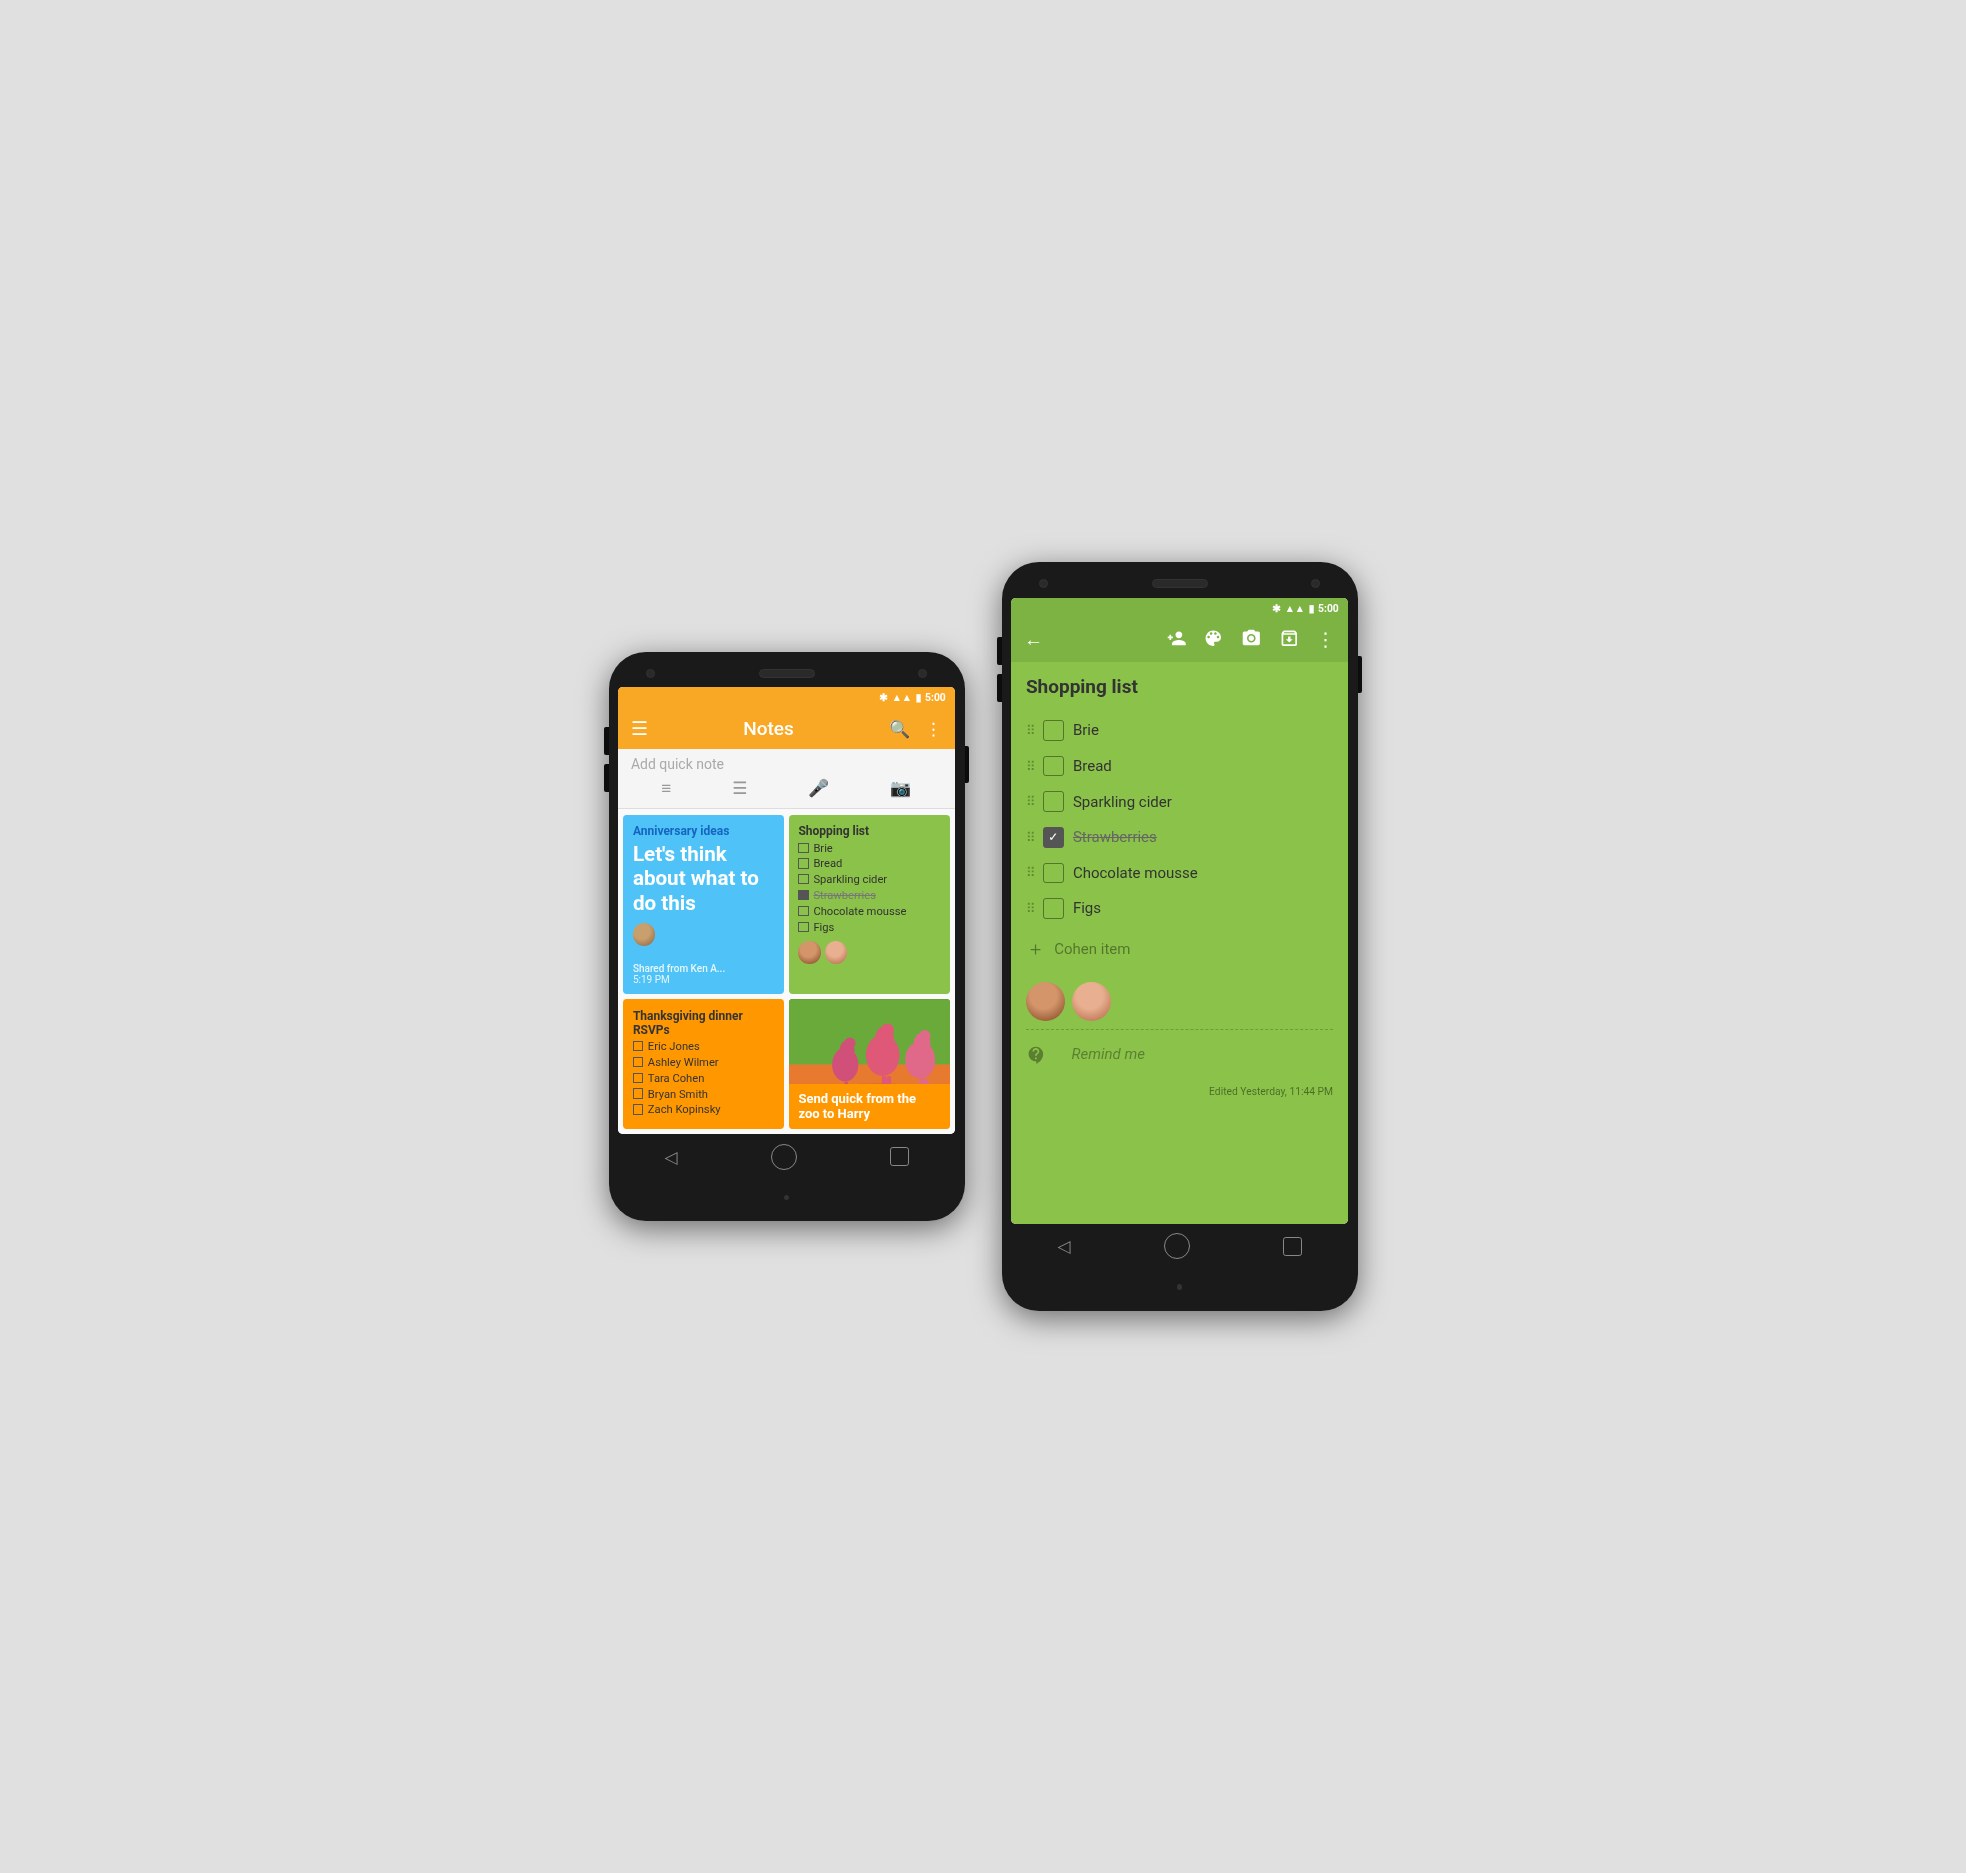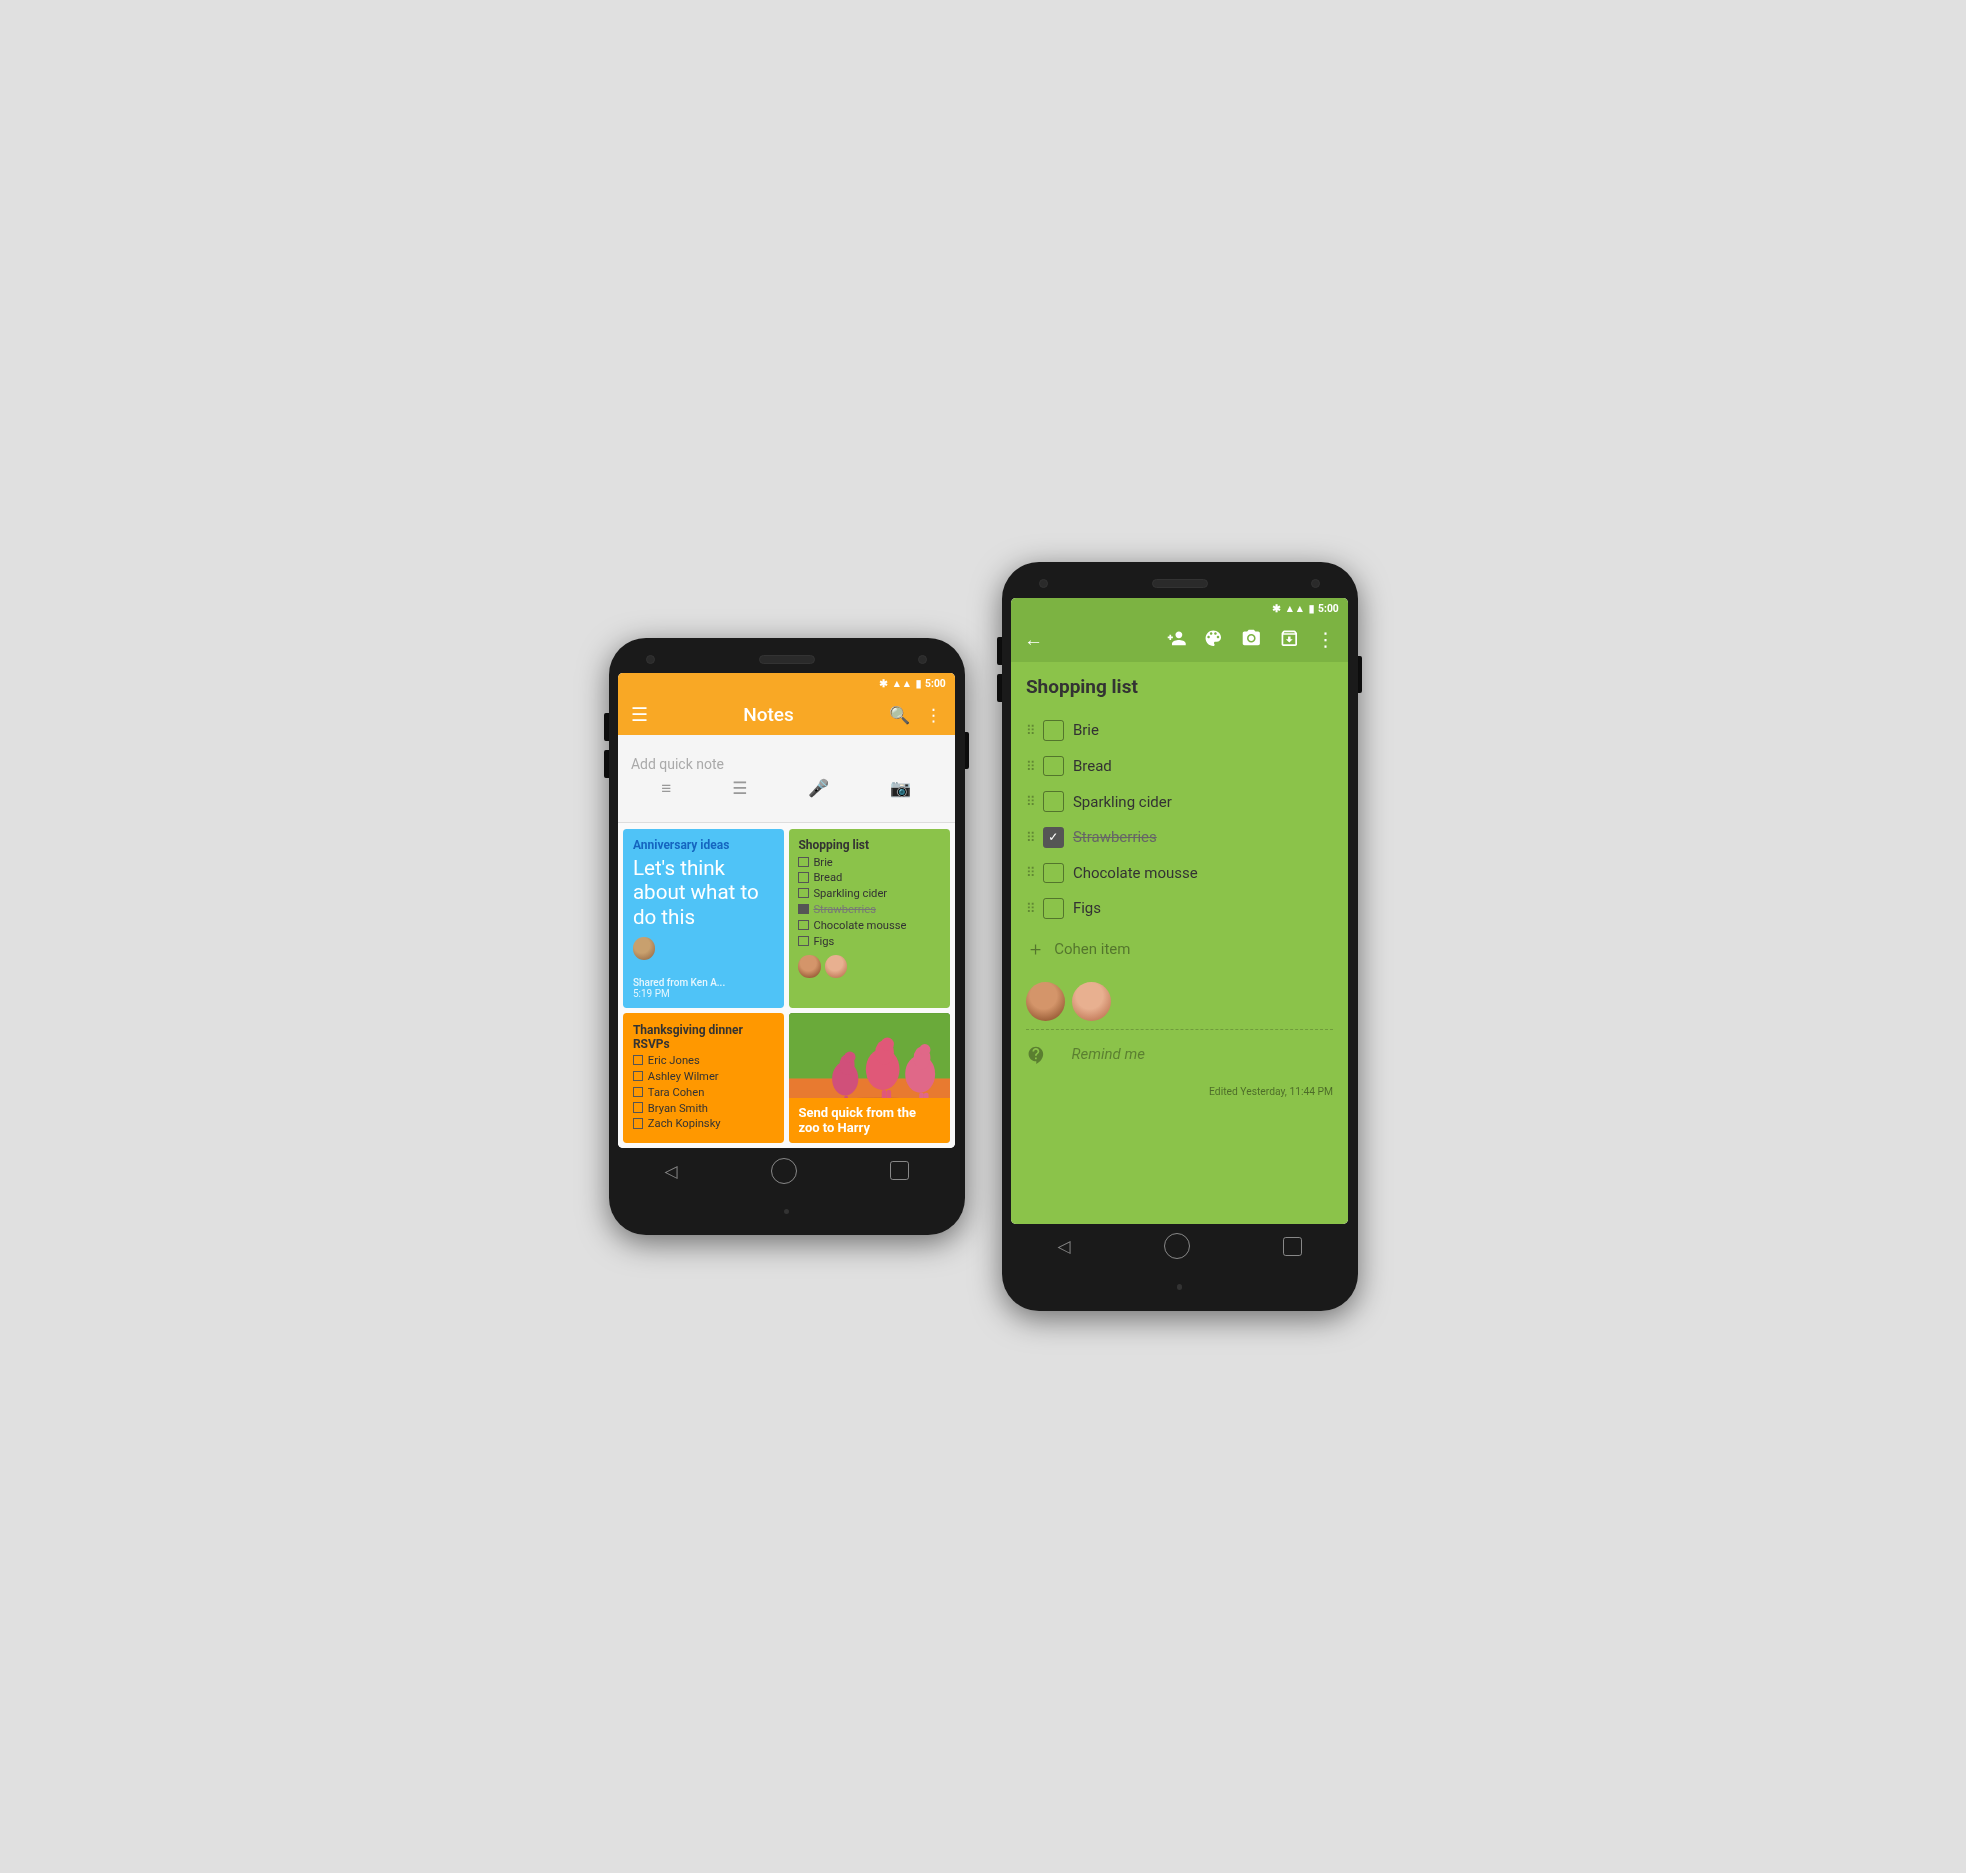--- a/index.html
+++ b/index.html
@@ -73,21 +73,21 @@
       font-weight: 500;
       color: #fff;
       text-align: center;
     }
     .app-bar-icons { display: flex; gap: 15px; color: #fff; font-size: 17px; }
     .icon-btn { cursor: pointer; }
 
     
     .quick-note {
       background: #f5f5f5;
-      padding: 21px 13px;
+      padding: 7px 13px;
       border-bottom: 0.9px solid #ddd;
     }
     .quick-note-input {
       font-size: 14px;
       color: #aaa;
     }
     .quick-note-actions {
       display: flex;
       justify-content: space-around;
       padding: 5.6px 0 1.9px;
@@ -110,21 +110,21 @@
     }
     .note-card.blue { background: #4FC3F7; }
     .note-card.green { background: #8BC34A; }
     .note-card.orange { background: #FF9800; }
     .note-card.photo { background: #ccc; padding: 0; position: relative; overflow: hidden; min-height: 112px; }
 
     .note-title { font-weight: 700; font-size: 12px; margin-bottom: 3.7px; color: #333; }
     .note-card.blue .note-title { color: #1565C0; }
     .note-card.orange .note-title { color: #333; }
 
-    .note-body { font-size: 20.6px; font-weight: 400; color: #fff; line-height: 1.2; }
+    .note-body { font-size: 20.6px; font-weight: 700; color: #fff; line-height: 1.2; }
     .note-footer { font-size: 10px; color: rgba(255,255,255,0.85); margin-top: 17px; }
     .note-footer-name { font-weight: 500; }
 
     .note-list-item { display: flex; align-items: flex-start; gap: 4.7px; margin-bottom: 2.8px; font-size: 11.2px; color: #333; }
     .note-list-item .cb { width: 10.3px; height: 10.3px; border: 0.9px solid #555; display: inline-block; flex-shrink: 0; margin-top: 0.9px; }
     .note-list-item.checked .text { text-decoration: line-through; color: #777; }
     .note-list-item.checked .cb { background: #555; }
 
     .note-avatars { display: flex; gap: 3.7px; margin-top: 7.5px; }
     .note-avatar { width: 22.5px; height: 22.5px; border-radius: 50%; overflow: hidden; background: #999; }

